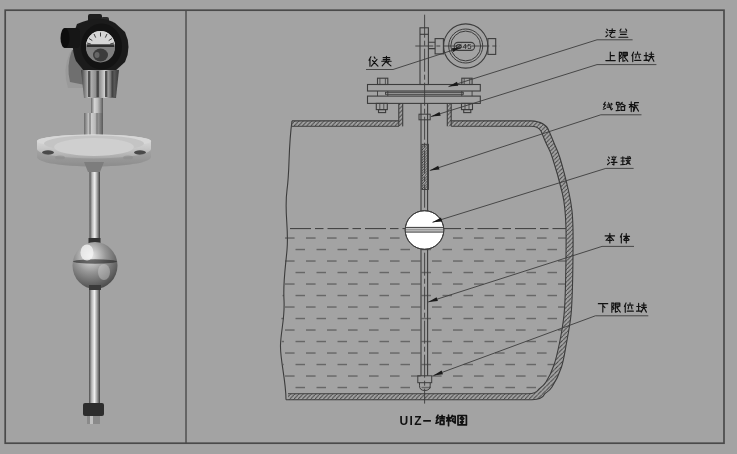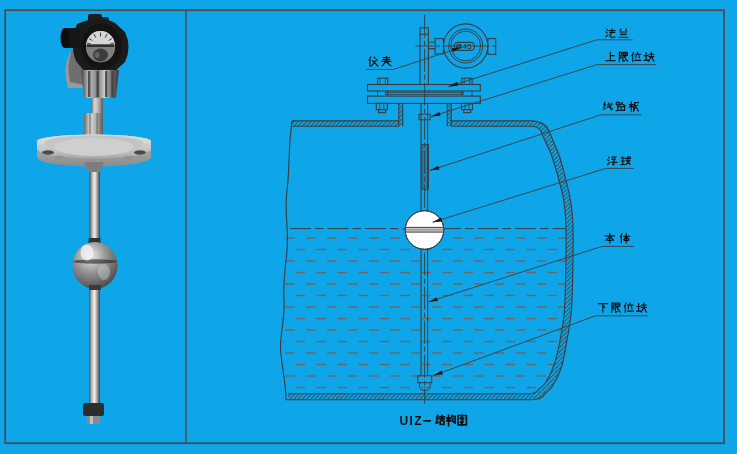--- a/index.html
+++ b/index.html
@@ -1,16 +1,16 @@
 <!DOCTYPE html>
 <html><head>
 <meta charset="utf-8">
 <style>
 html,body{margin:0;padding:0;background:#ffffff;}
-#canvas{position:relative;width:737px;height:454px;background:#0ea5e9;overflow:hidden;
+#canvas{position:relative;width:737px;height:454px;background:#a3a3a3;overflow:hidden;
   font-family:"Liberation Sans",sans-serif;}
 svg{position:absolute;left:0;top:0;}
 </style>
 </head>
 <body>
 <div id="canvas">
 <svg width="737" height="454" viewBox="0 0 737 454">
 <defs>
   <pattern id="hatch" width="4.2" height="4.2" patternUnits="userSpaceOnUse">
     <path d="M-1,5.2 L5.2,-1" stroke="#3c3c3c" stroke-width="0.9" fill="none"></path>

